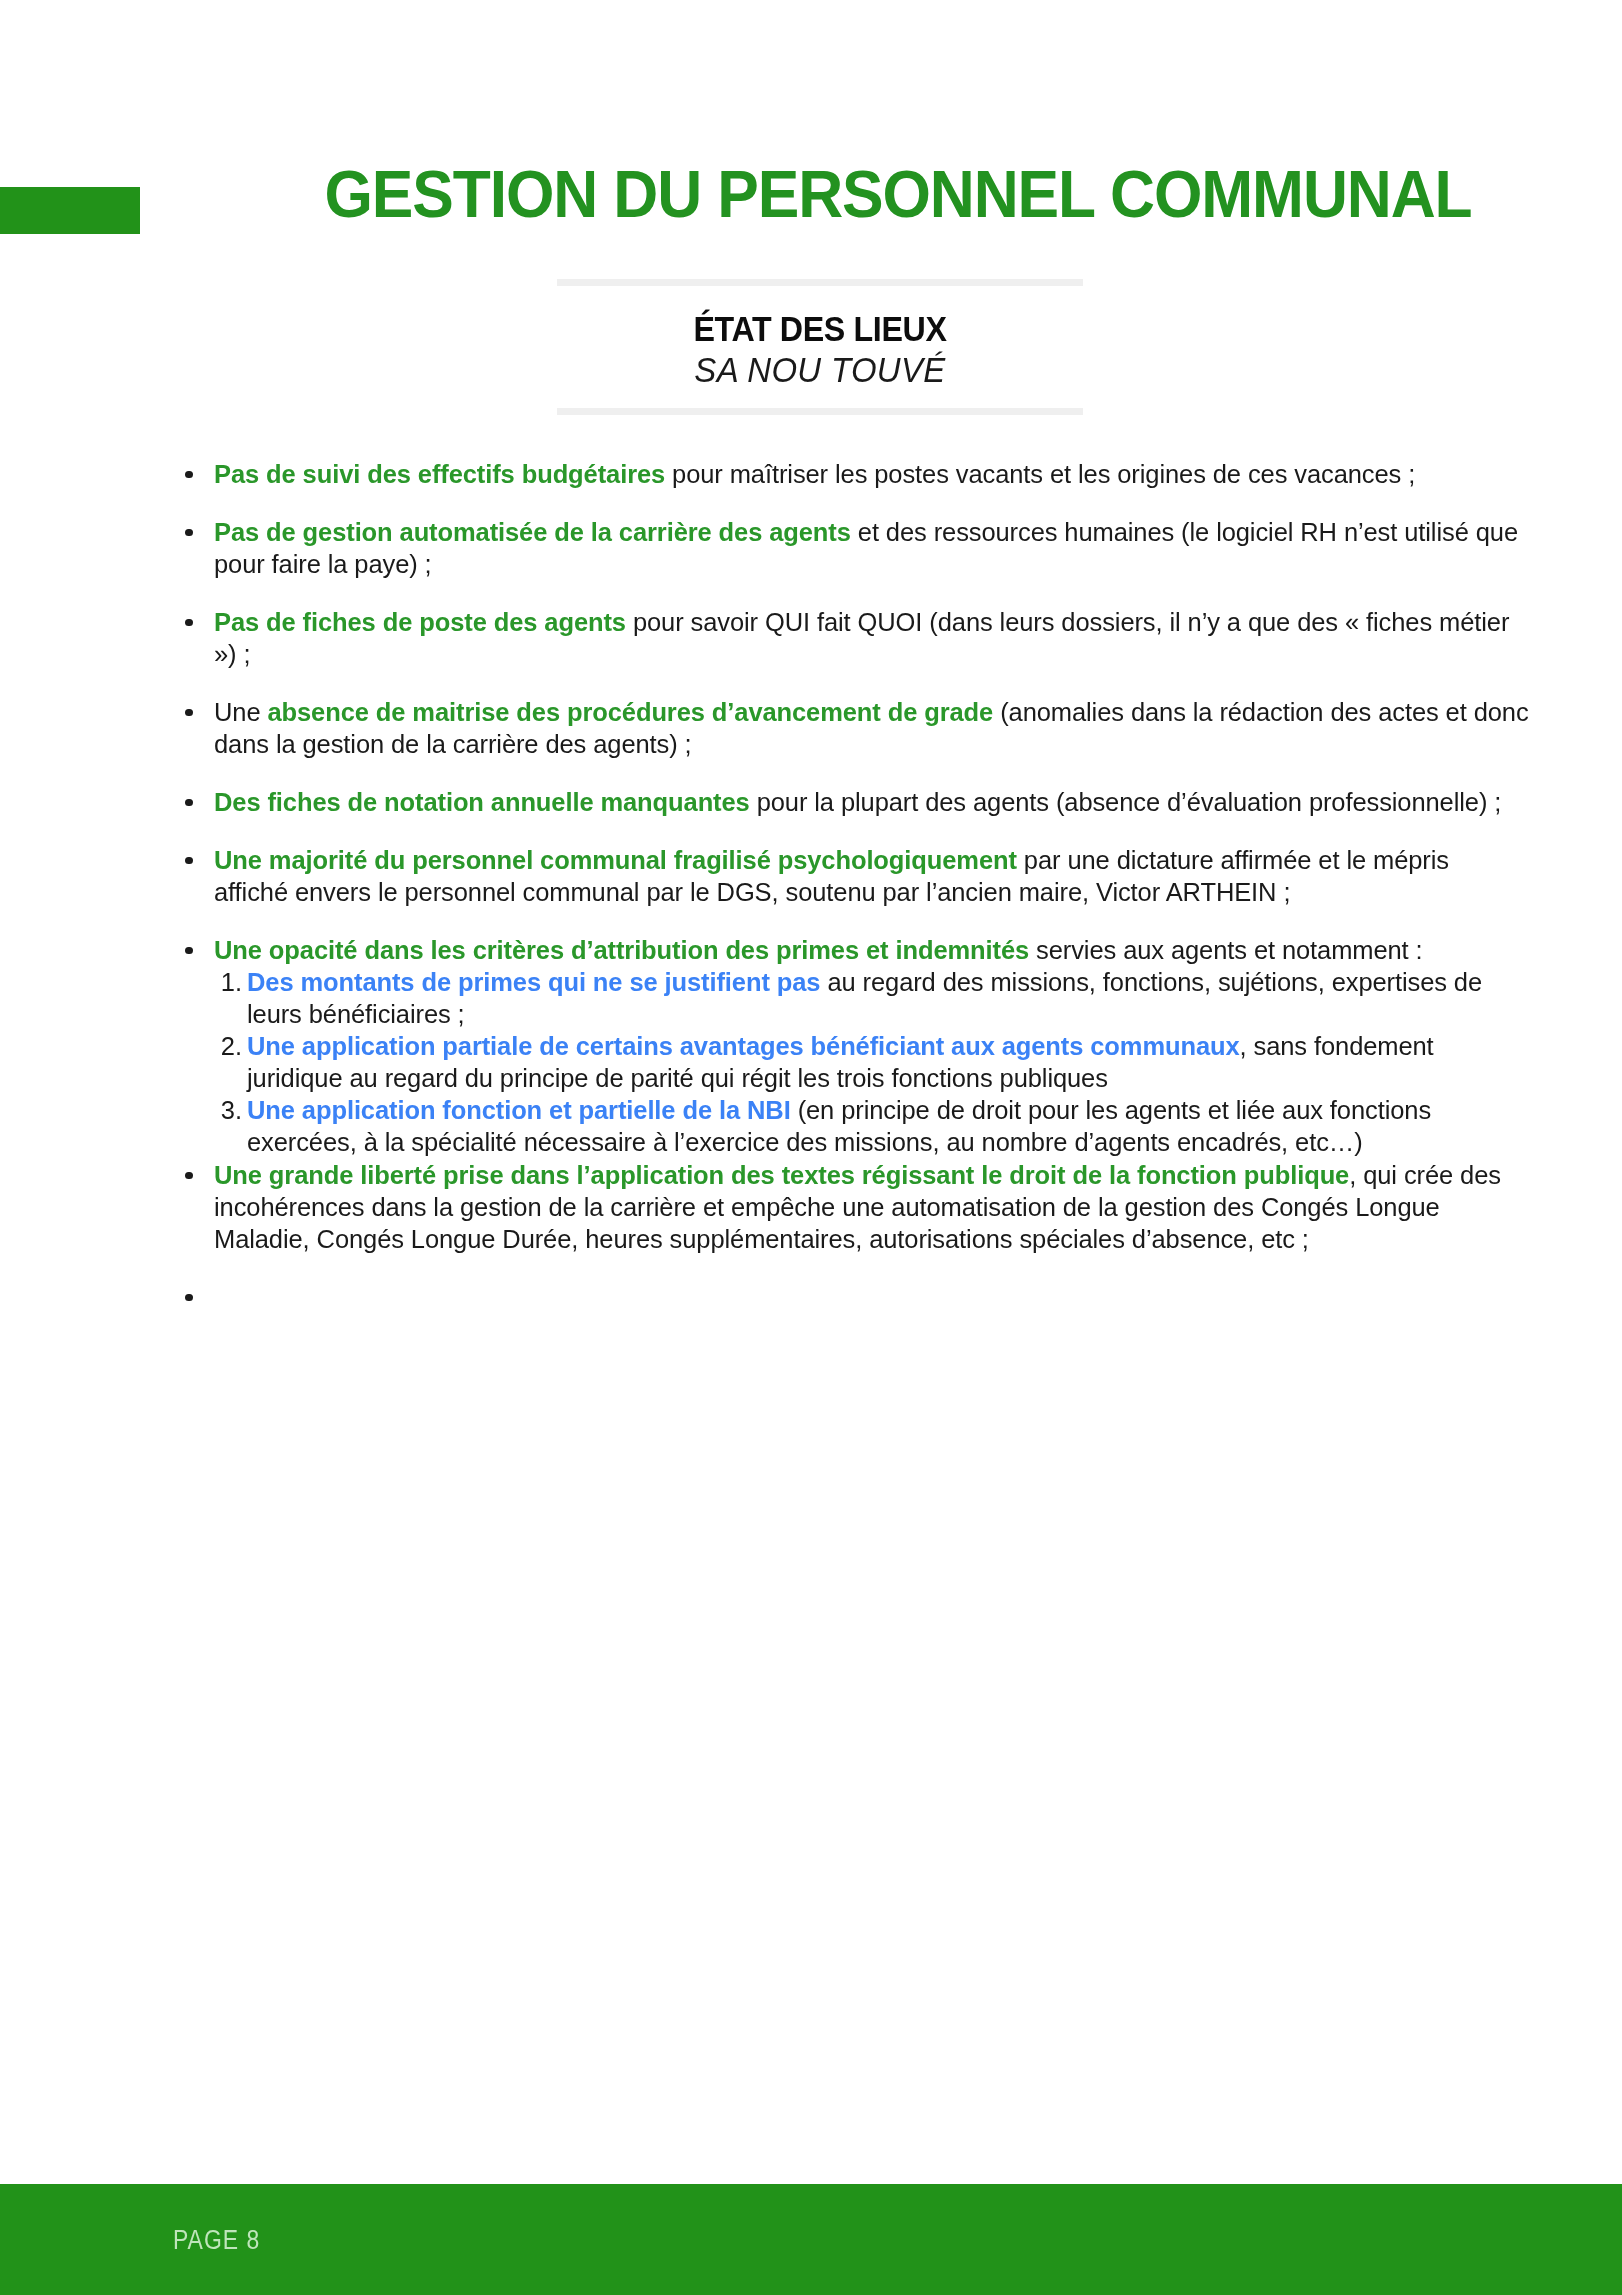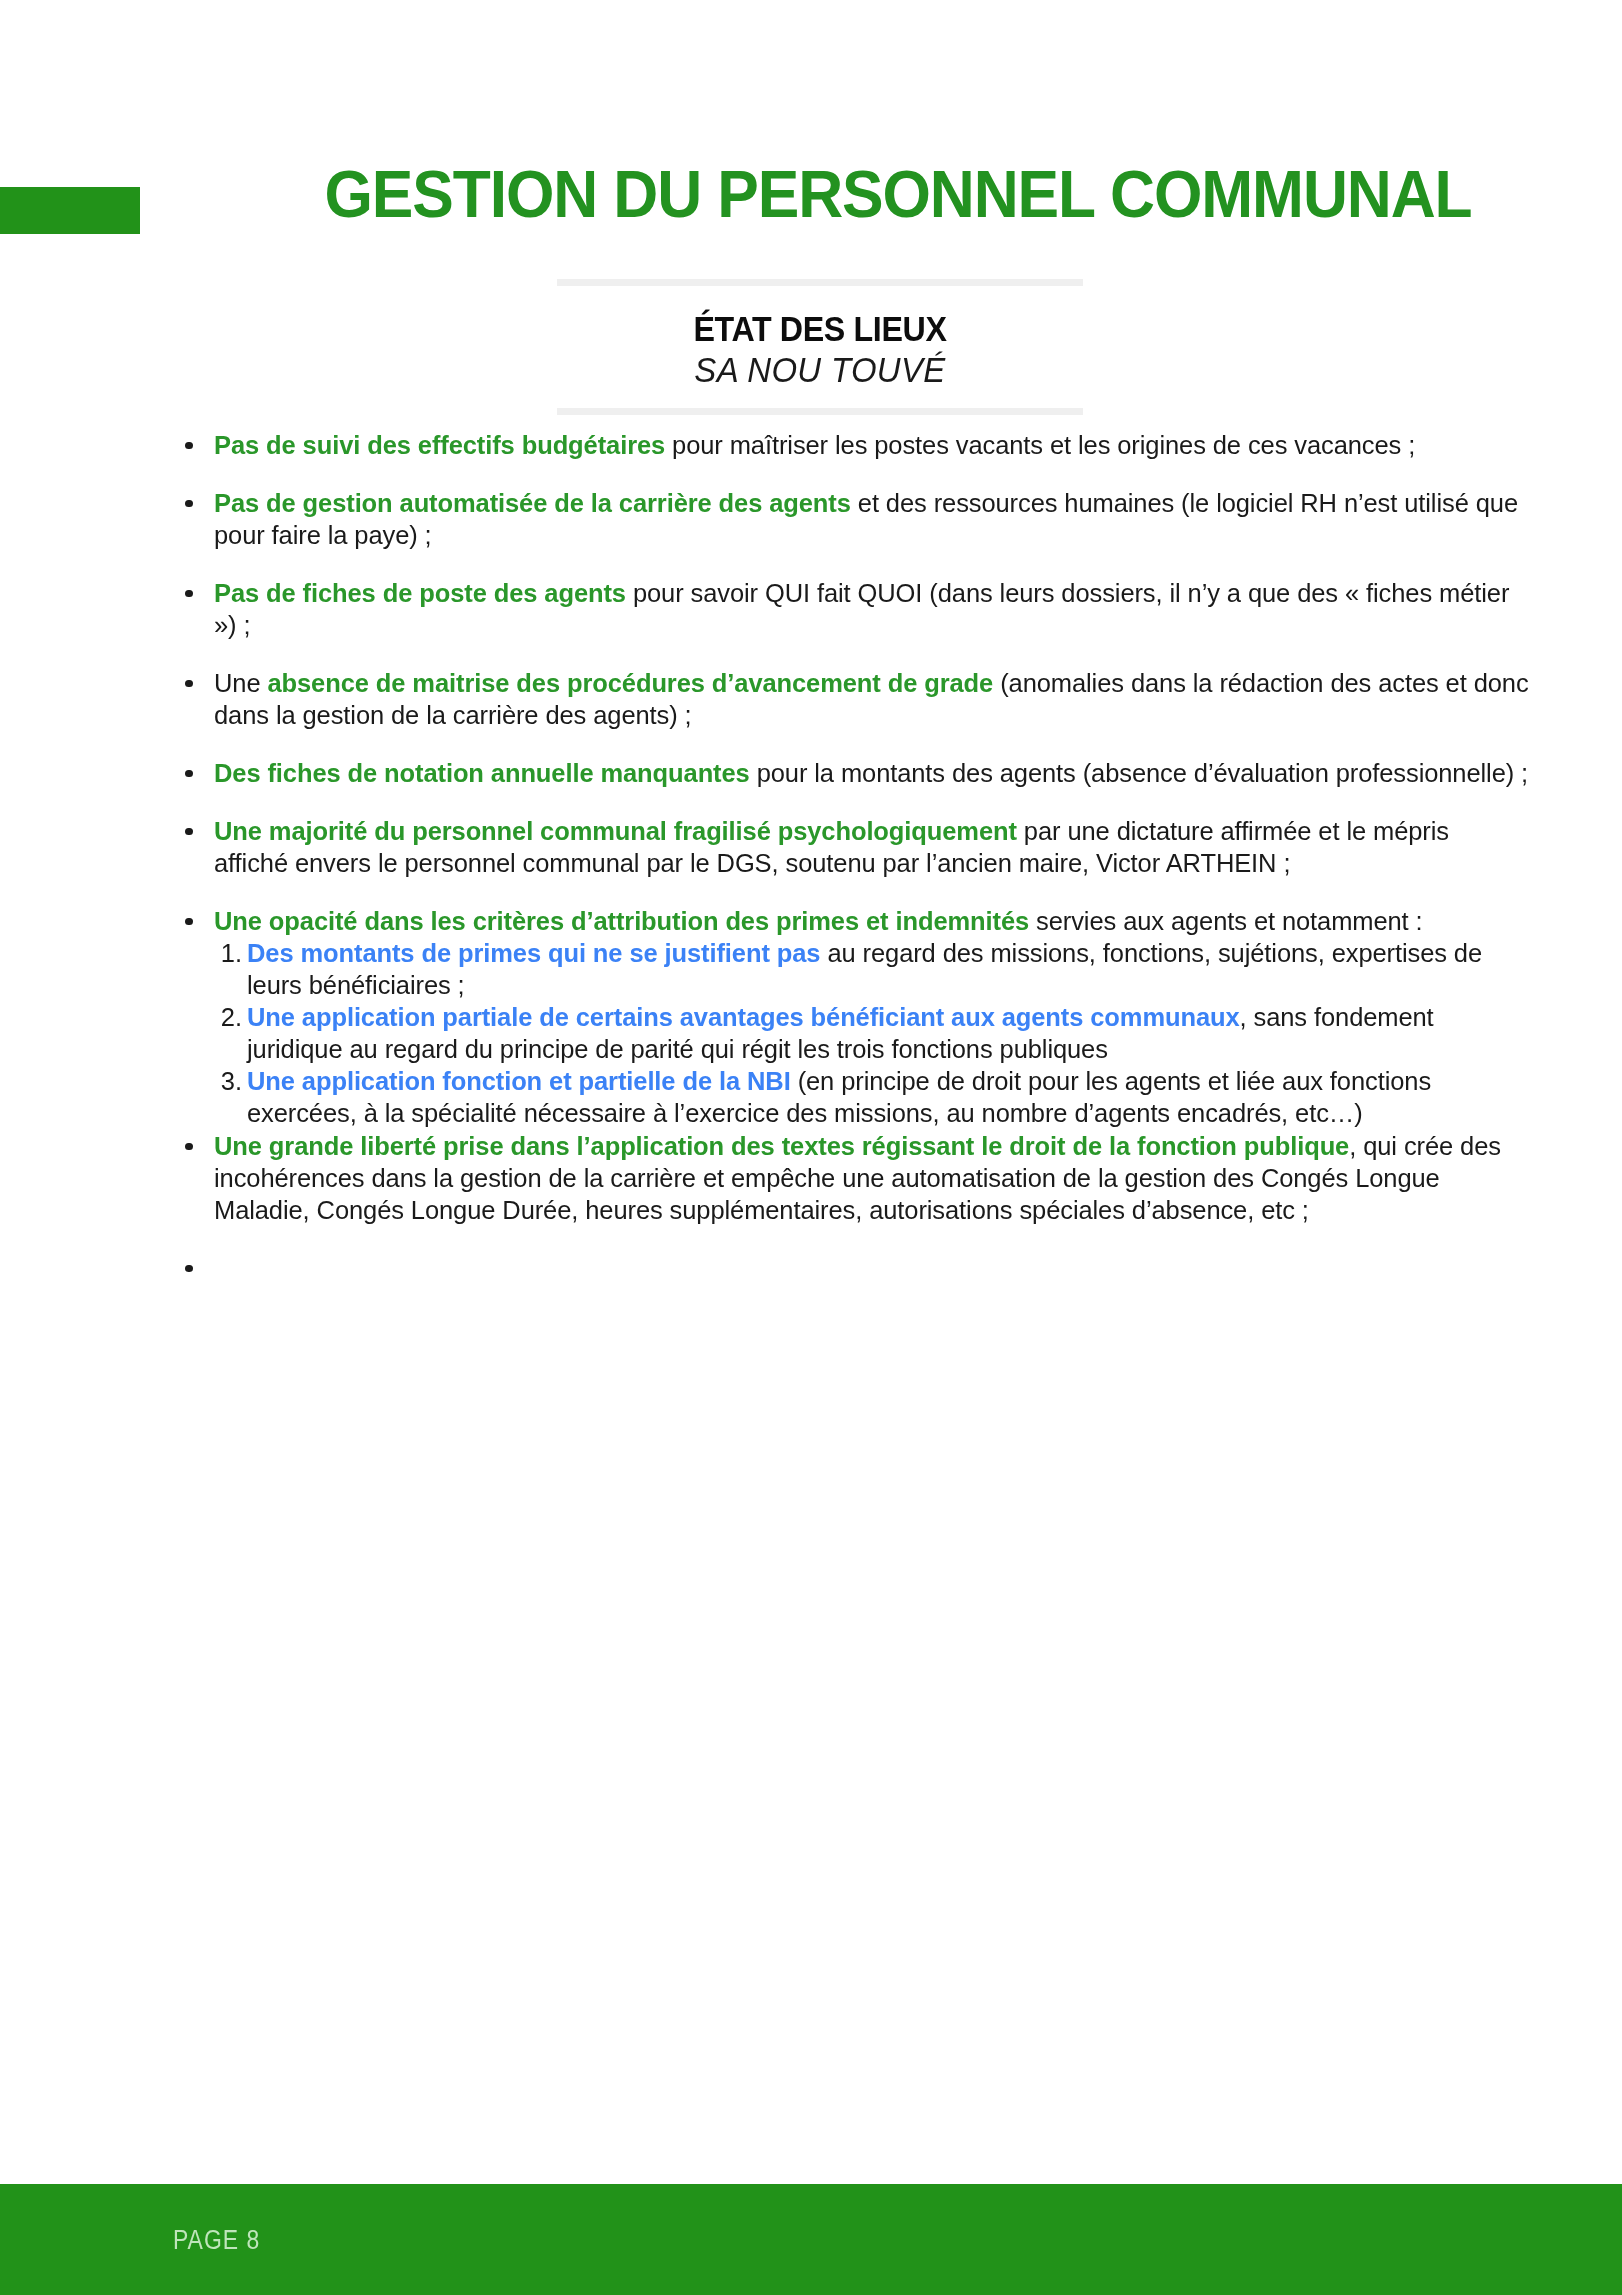--- a/index.html
+++ b/index.html
@@ -81,21 +81,21 @@
     line-height: 42px;
     color: #1a1a1a;
     letter-spacing: 0.4px;
     transform: scaleX(0.94);
   }
 
   
   .content {
     position: absolute;
     left: 179px;
-    top: 429px;
+    top: 458px;
     width: 1350px;
     font-size: 25.5px;
     line-height: 32px;
     color: #1a1a1a;
   }
   .bullet-item {
     position: relative;
     padding-left: 35px;
     margin-bottom: 26px;
   }
@@ -206,21 +206,21 @@
   </div>
 
 
   <div class="bullet-item">
     <span class="bullet-dot"></span>
     <div class="para"><span>Une </span><span class="g">absence de maitrise des procédures d’avancement de grade</span><span> (anomalies dans la rédaction des actes et donc dans la gestion de la carrière des agents) ;</span></div>
   </div>
 
   <div class="bullet-item">
     <span class="bullet-dot"></span>
-    <div class="para"><span class="g">Des fiches de notation annuelle manquantes</span><span> pour la montants des agents (absence d’évaluation professionnelle) ;</span></div>
+    <div class="para"><span class="g">Des fiches de notation annuelle manquantes</span><span> pour la plupart des agents (absence d’évaluation professionnelle) ;</span></div>
   </div>
 
   <div class="bullet-item">
     <span class="bullet-dot"></span>
     <div class="para"><span class="g">Une majorité du personnel communal fragilisé psychologiquement</span><span> par une dictature affirmée et le mépris affiché envers le personnel communal par le DGS, soutenu par l’ancien maire, Victor ARTHEIN ;</span></div>
   </div>
 
   <div class="bullet-item tight">
     <span class="bullet-dot"></span>
     <div class="para"><span class="g">Une opacité dans les critères d’attribution des primes et indemnités</span><span> servies aux agents et notamment :</span></div>

